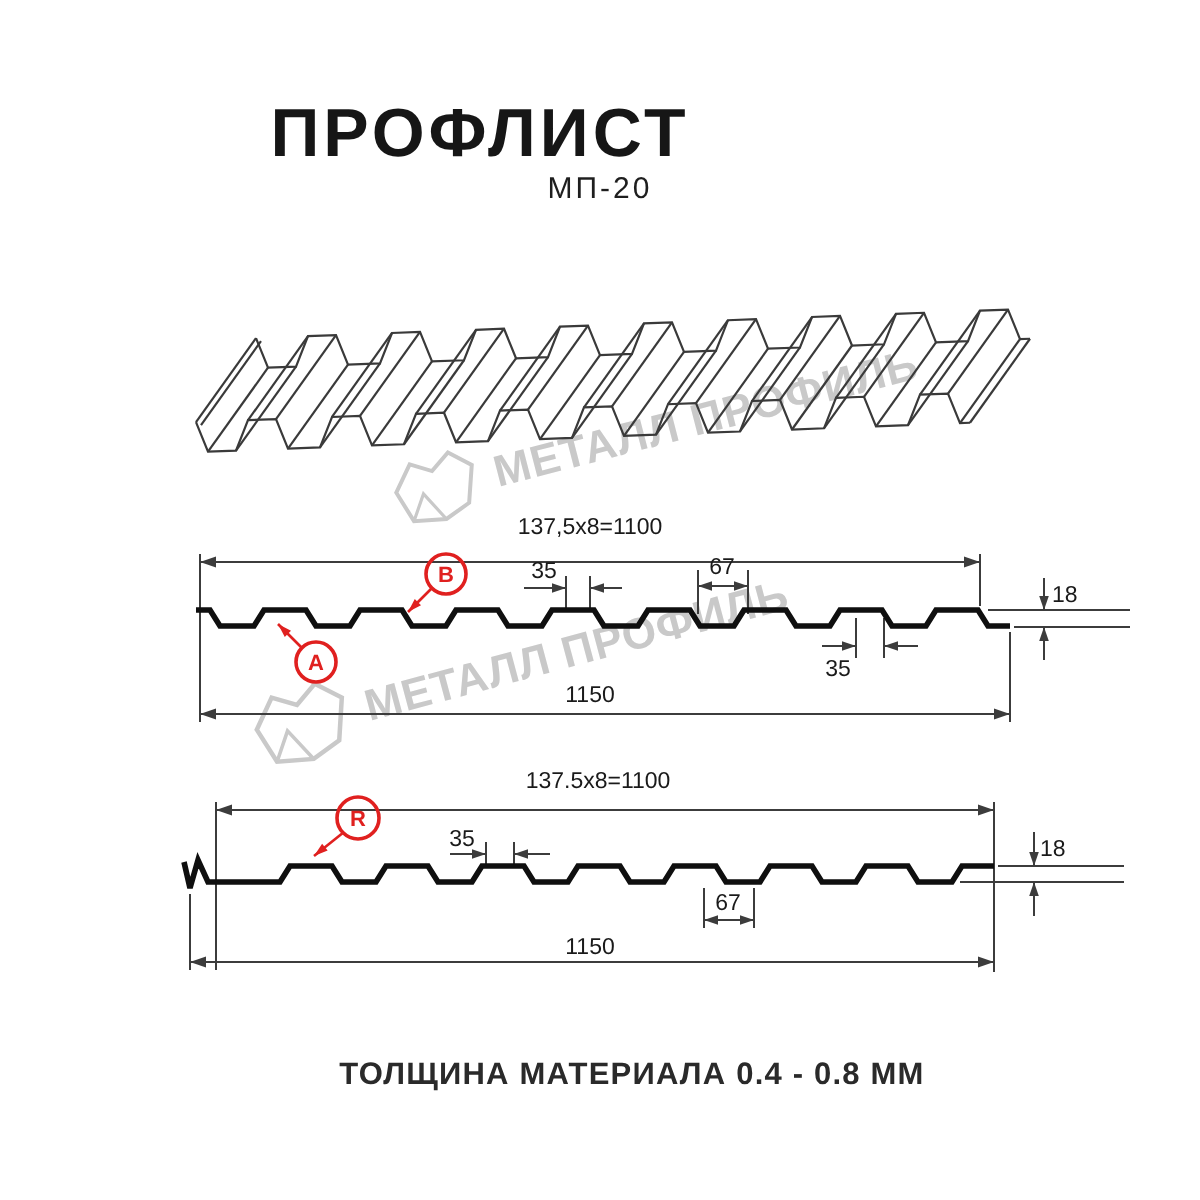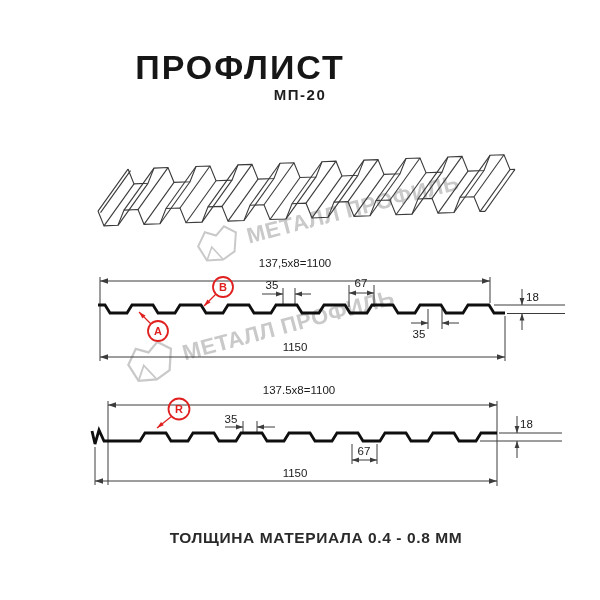--- a/index.html
+++ b/index.html
@@ -1,21 +1,21 @@
 <!DOCTYPE html>
 <html><head>
 <meta charset="utf-8">
 <style>
   html,body{margin:0;padding:0}
   body{width:600px;height:600px;background:#ffffff;position:relative;overflow:hidden;
        font-family:"Liberation Sans",sans-serif}
   .abs{position:absolute}
   #title{top:48px;left:0;width:480px;text-align:center;font-size:34px;font-weight:700;
          letter-spacing:2px;color:#161616}
-  #subtitle{top:86px;left:0;width:600px;text-align:center;font-size:15px;font-weight:700;
+  #subtitle{top:86px;left:0;width:600px;text-align:center;font-size:15px;font-weight:400;
             letter-spacing:1.5px;color:#1e1e1e}
   #footer{top:529px;left:16px;width:600px;text-align:center;font-size:15.5px;font-weight:700;
           letter-spacing:.6px;color:#2a2a2a}
   .wm{display:flex;align-items:center;gap:7px;color:#c9c9c9;font-weight:700;font-size:22px;
       letter-spacing:.5px;white-space:nowrap;transform-origin:left center}
   #wm1{left:196px;top:232px;transform:rotate(-14.5deg)}
   #wm2{left:126px;top:348px;transform:rotate(-15deg)}
   #draw{left:0;top:0}
   svg text{font-family:"Liberation Sans",sans-serif}
   .dim{font-size:11.5px;fill:#1a1a1a}

